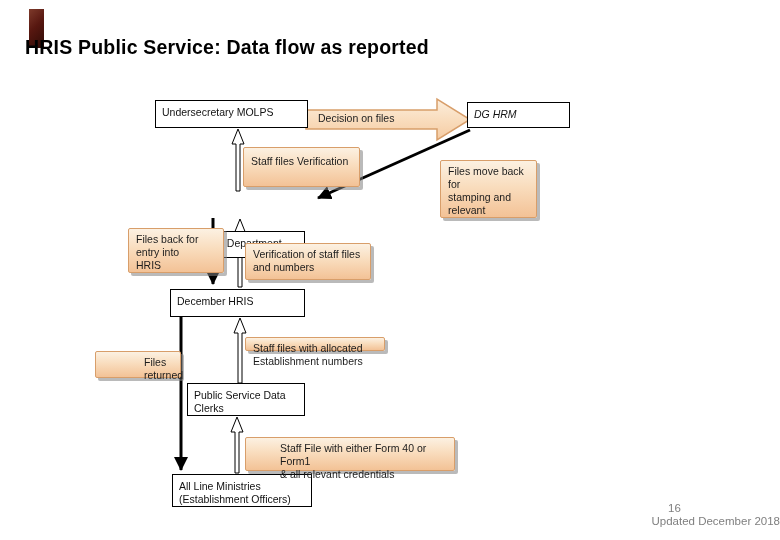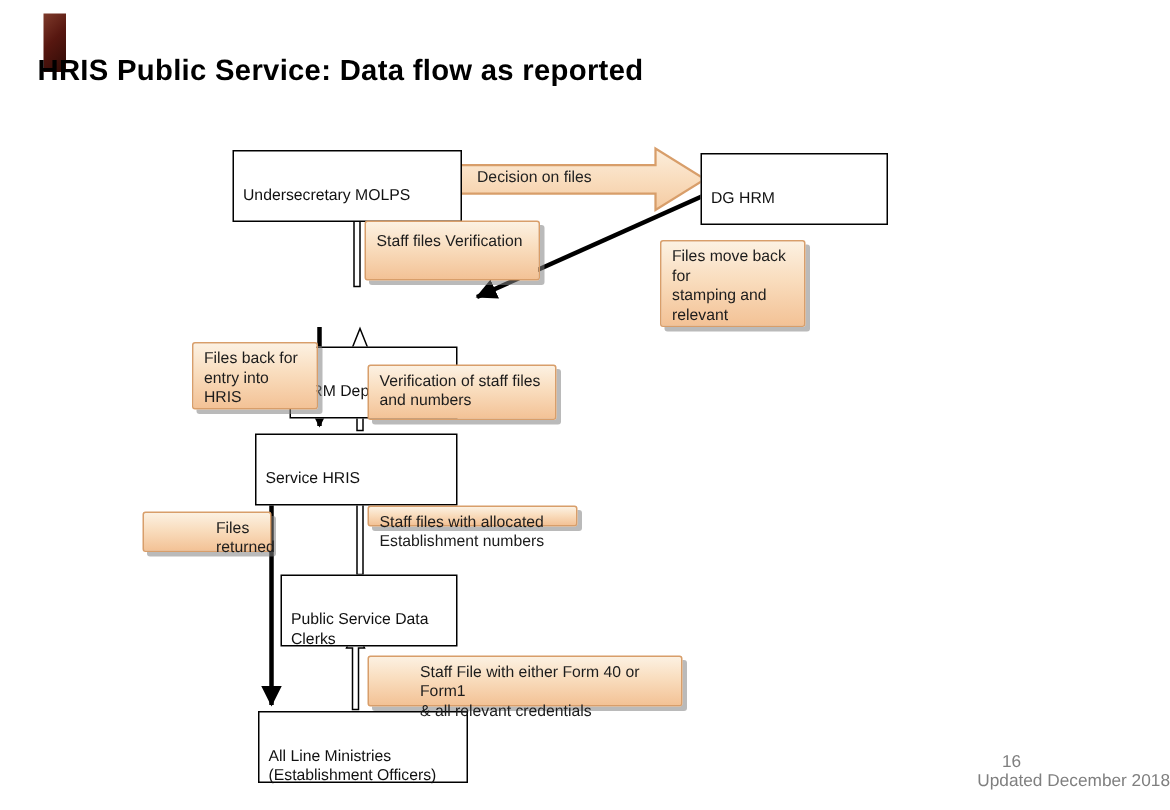--- a/index.html
+++ b/index.html
@@ -5,21 +5,21 @@
   html,body{margin:0;padding:0;background:#fff;}
   .slide{
     position:relative;width:780px;height:540px;background:#fff;overflow:hidden;
     font-family:"Liberation Sans","DejaVu Sans",sans-serif;color:#111;
   }
   .accent{position:absolute;left:29px;top:9px;width:15px;height:39px;
     background:linear-gradient(135deg,#7e3a2b 0%,#571710 45%,#2e0b06 100%);}
   .title{position:absolute;left:25px;top:36px;font-size:19.5px;font-weight:bold;color:#000;letter-spacing:0.2px;}
   .connectors{position:absolute;left:0;top:0;width:780px;height:540px;pointer-events:none;}
   .box{position:absolute;box-sizing:border-box;font-size:10.5px;line-height:1.25;}
-  .box-white{background:#fff;border:1.5px solid #000;padding:23px 6px;color:#111;}
+  .box-white{background:#fff;border:1.5px solid #000;padding:5px 6px;color:#111;}
   .box-peach{
     background:linear-gradient(180deg,#FCF1E2 0%,#F9DDBE 45%,#F3C296 100%);
     border:1px solid #D89E6A;border-radius:2px;
     box-shadow:3px 3px 0 rgba(130,130,130,.55);
     padding:4px 7px;color:#1c1c1c;
   }
   .prelines{white-space:pre-line;}
   .arrow-label{position:absolute;font-size:10.5px;color:#222;}
   .footer{position:absolute;left:0;right:0;top:515px;text-align:right;font-size:11.5px;color:#7f7f7f;}
   .pagenum{position:absolute;left:668px;top:502px;font-size:11.5px;color:#7f7f7f;}
@@ -52,37 +52,37 @@
     <path d="M236 191 L236 144 L232 144 L238 129 L244 144 L240 144 L240 191 Z" fill="#fff" stroke="#000" stroke-width="1"></path>
     <path d="M238 287 L238 234 L234 234 L240 219 L246 234 L242 234 L242 287 Z" fill="#fff" stroke="#000" stroke-width="1"></path>
     <path d="M238 383 L238 333 L234 333 L240 318 L246 333 L242 333 L242 383 Z" fill="#fff" stroke="#000" stroke-width="1"></path>
     <path d="M235 473 L235 432 L231 432 L237 417 L243 432 L239 432 L239 473 Z" fill="#fff" stroke="#000" stroke-width="1"></path>
   </svg>
 
   <div class="accent"></div>
   <div class="title">HRIS Public Service: Data flow as reported</div>
 
   <div class="box box-white" style="left:155px;top:100px;width:153px;height:28px;">Undersecretary MOLPS</div>
-  <div class="box box-white" style="left:467px;top:102px;width:125px;height:26px;">DG HRM</div>
+  <div class="box box-white" style="left:467px;top:102px;width:103px;height:26px;font-style:italic;">DG HRM</div>
   <div class="box box-white" style="left:193px;top:191px;width:112px;height:27px;margin-top:40px;">HRM Department</div>
-  <div class="box box-white" style="left:170px;top:289px;width:135px;height:28px;">Service HRIS</div>
+  <div class="box box-white" style="left:170px;top:289px;width:135px;height:28px;">December HRIS</div>
   <div class="box box-white prelines" style="left:187px;top:383px;width:118px;height:33px;">Public Service Data
 Clerks</div>
   <div class="box box-white prelines" style="left:172px;top:474px;width:140px;height:33px;">All Line Ministries
 (Establishment Officers)</div>
 
   <div class="box box-peach" style="left:243px;top:147px;width:117px;height:40px;padding-top:7px;">Staff files Verification</div>
   <div class="box box-peach prelines" style="left:440px;top:160px;width:97px;height:58px;">Files move back for
 stamping and relevant</div>
-  <div class="box box-peach prelines" style="left:128px;top:228px;width:84px;height:45px;">Files back for
+  <div class="box box-peach prelines" style="left:128px;top:228px;width:96px;height:45px;">Files back for
 entry into
 HRIS</div>
   <div class="box box-peach prelines" style="left:245px;top:243px;width:126px;height:37px;">Verification of staff files
 and numbers</div>
-  <div class="box box-peach" style="left:95px;top:341px;width:86px;height:27px;padding-left:48px;">Files returned</div>
+  <div class="box box-peach" style="left:95px;top:351px;width:86px;height:27px;padding-left:48px;">Files returned</div>
   <div class="box box-peach prelines" style="left:245px;top:337px;width:140px;height:14px;">Staff files with allocated
 Establishment numbers</div>
   <div class="box box-peach prelines" style="left:245px;top:437px;width:210px;height:34px;padding-left:34px;">Staff File with either Form 40 or Form1
 &amp; all relevant credentials</div>
 
   <div class="arrow-label" style="left:318px;top:112px;">Decision on files</div>
 
   <div class="footer">Updated December 2018</div>
   <div class="pagenum">16</div>
 

